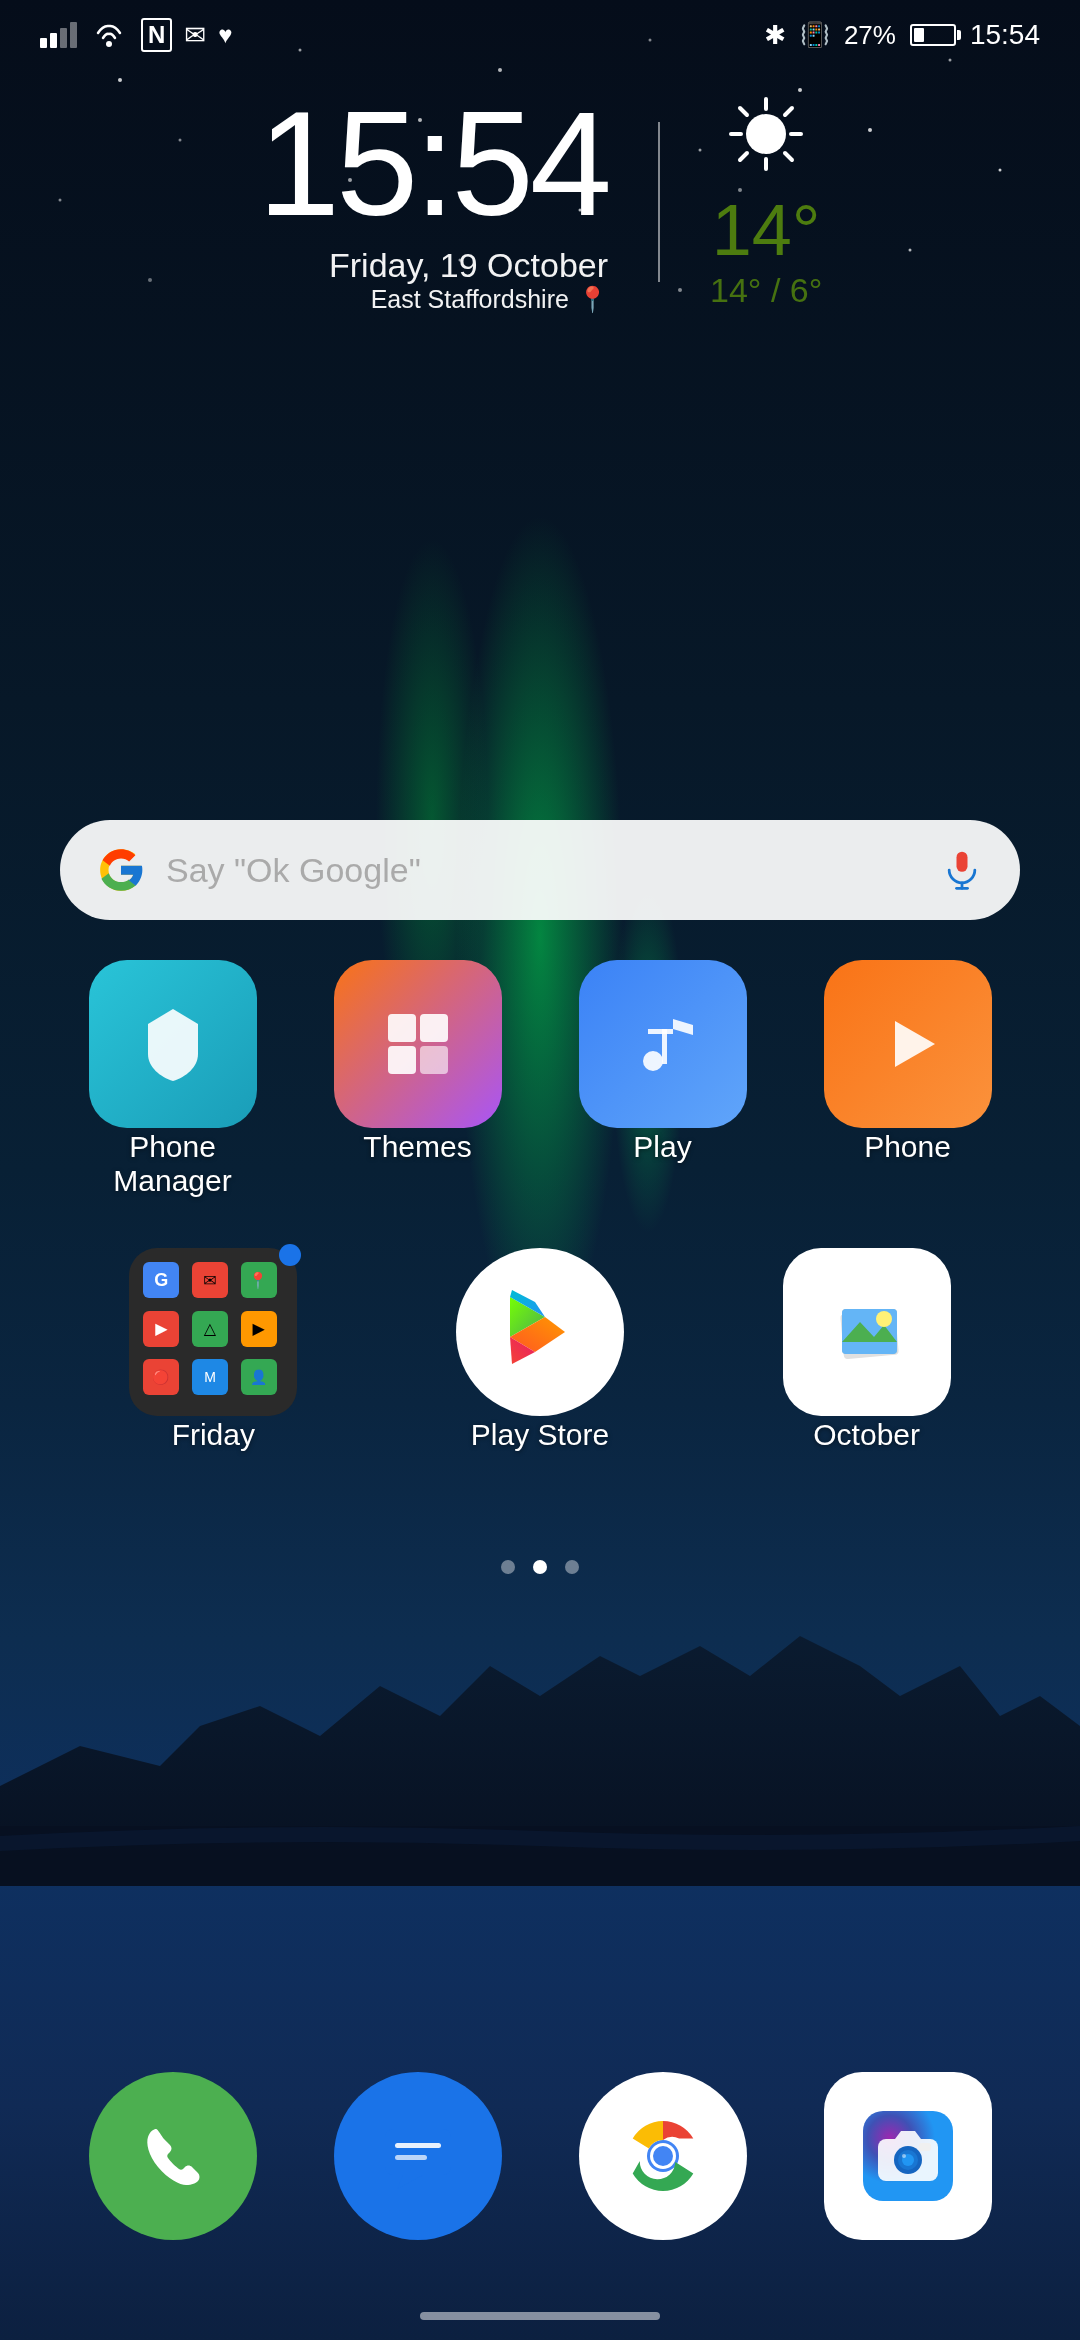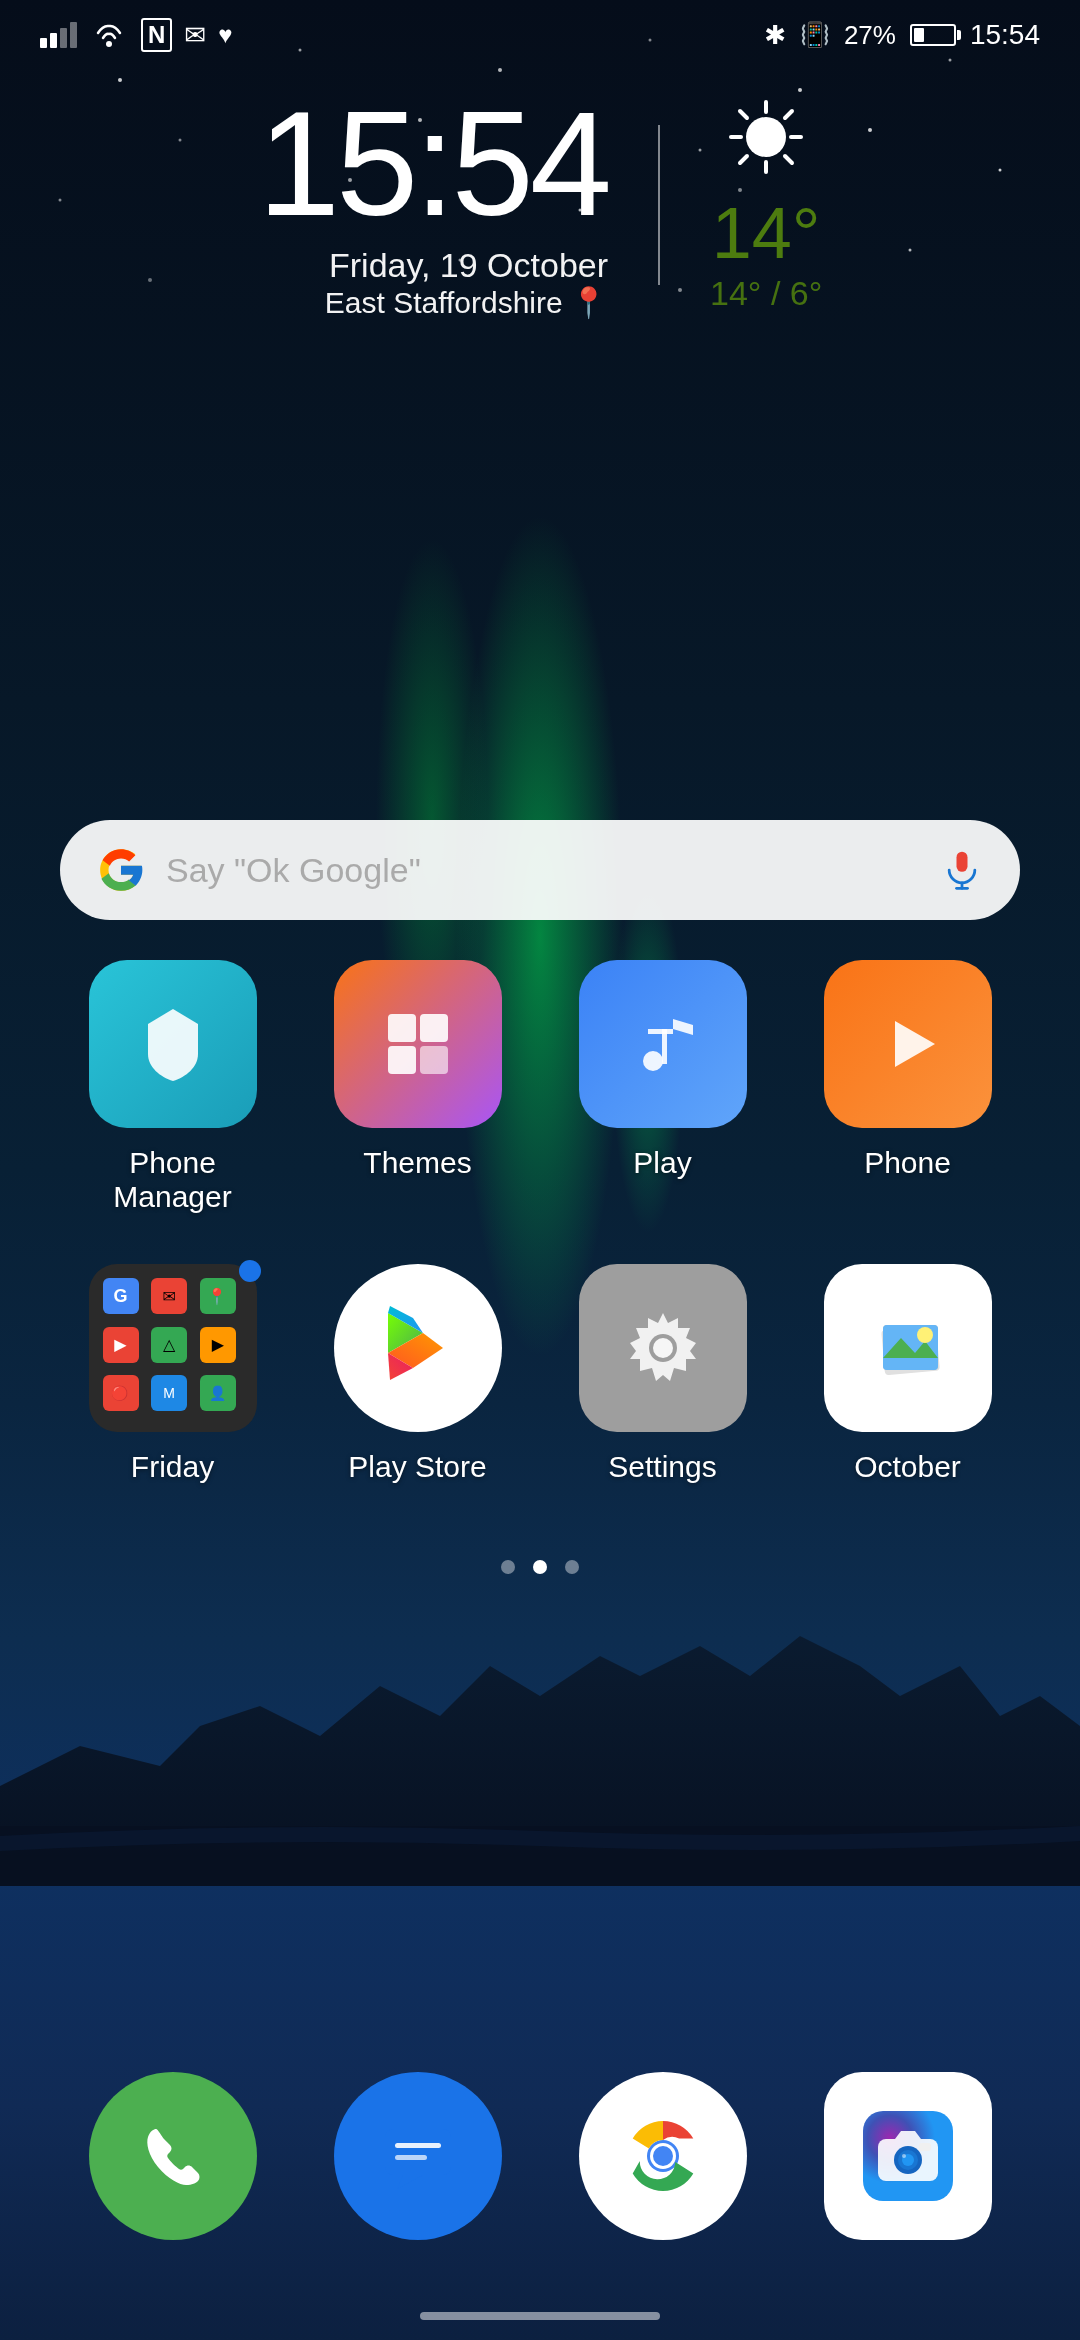--- a/index.html
+++ b/index.html
@@ -132,21 +132,21 @@
     }
 
     .clock-date {
       font-size: 34px;
       font-weight: 300;
       margin-top: 8px;
       opacity: 0.95;
     }
 
     .clock-location {
-      font-size: 30px;
+      font-size: 25px;
       font-weight: 300;
       opacity: 0.95;
       display: flex;
       align-items: center;
       justify-content: flex-end;
       gap: 8px;
     }
 
     .divider-line {
       width: 2px;
@@ -224,21 +224,21 @@
     .app-row {
       display: flex;
       justify-content: space-around;
       margin-bottom: 50px;
     }
 
     .app-item {
       display: flex;
       flex-direction: column;
       align-items: center;
-      gap: 18px;
+      gap: 2px;
       width: 200px;
       cursor: pointer;
     }
 
     .app-icon {
       width: 168px;
       height: 168px;
       border-radius: 38px;
       display: flex;
       align-items: center;
@@ -651,31 +651,20 @@
           </defs>
           <polygon points="20,15 55,35 20,55" fill="url(#ps2)"></polygon>
           <polygon points="20,55 55,35 75,50 45,70" fill="url(#ps3)"></polygon>
           <polygon points="20,15 55,35 45,20 22,8" fill="url(#ps1)"></polygon>
           <polygon points="20,55 45,70 22,82" fill="url(#ps4)"></polygon>
         </svg>
       </div>
       <span class="app-label">Play Store</span>
     </div>
 
-    <div class="app-item">
-      <div class="app-icon icon-settings">
-        <svg width="90" height="90" viewBox="0 0 90 90">
-          <circle cx="45" cy="45" r="14" fill="white"></circle>
-          <path d="M45 10 L50 20 L60 15 L60 25 L72 25 L68 35 L78 40 L72 48 L78 56 L68 56 L68 68 L56 65 L52 78 L45 72 L38 78 L34 65 L22 68 L22 56 L12 56 L18 48 L12 40 L22 35 L18 25 L30 25 L30 15 L40 20 Z" fill="white" opacity="0.85"></path>
-          <circle cx="45" cy="45" r="14" fill="#9e9e9e"></circle>
-          <circle cx="45" cy="45" r="10" fill="white" opacity="0.9"></circle>
-        </svg>
-      </div>
-      <span class="app-label">Settings</span>
-    </div>
 
     <div class="app-item">
       <div class="app-icon icon-gallery">
         <svg width="90" height="90" viewBox="0 0 90 90">
 
           <rect x="20" y="25" width="55" height="45" rx="4" fill="#e0e0e0" transform="rotate(-5 47 47)"></rect>
           <rect x="20" y="22" width="55" height="45" rx="4" fill="#b0bec5"></rect>
 
           <rect x="20" y="22" width="55" height="45" rx="4" fill="none"></rect>
           <clipPath id="photoClip">

